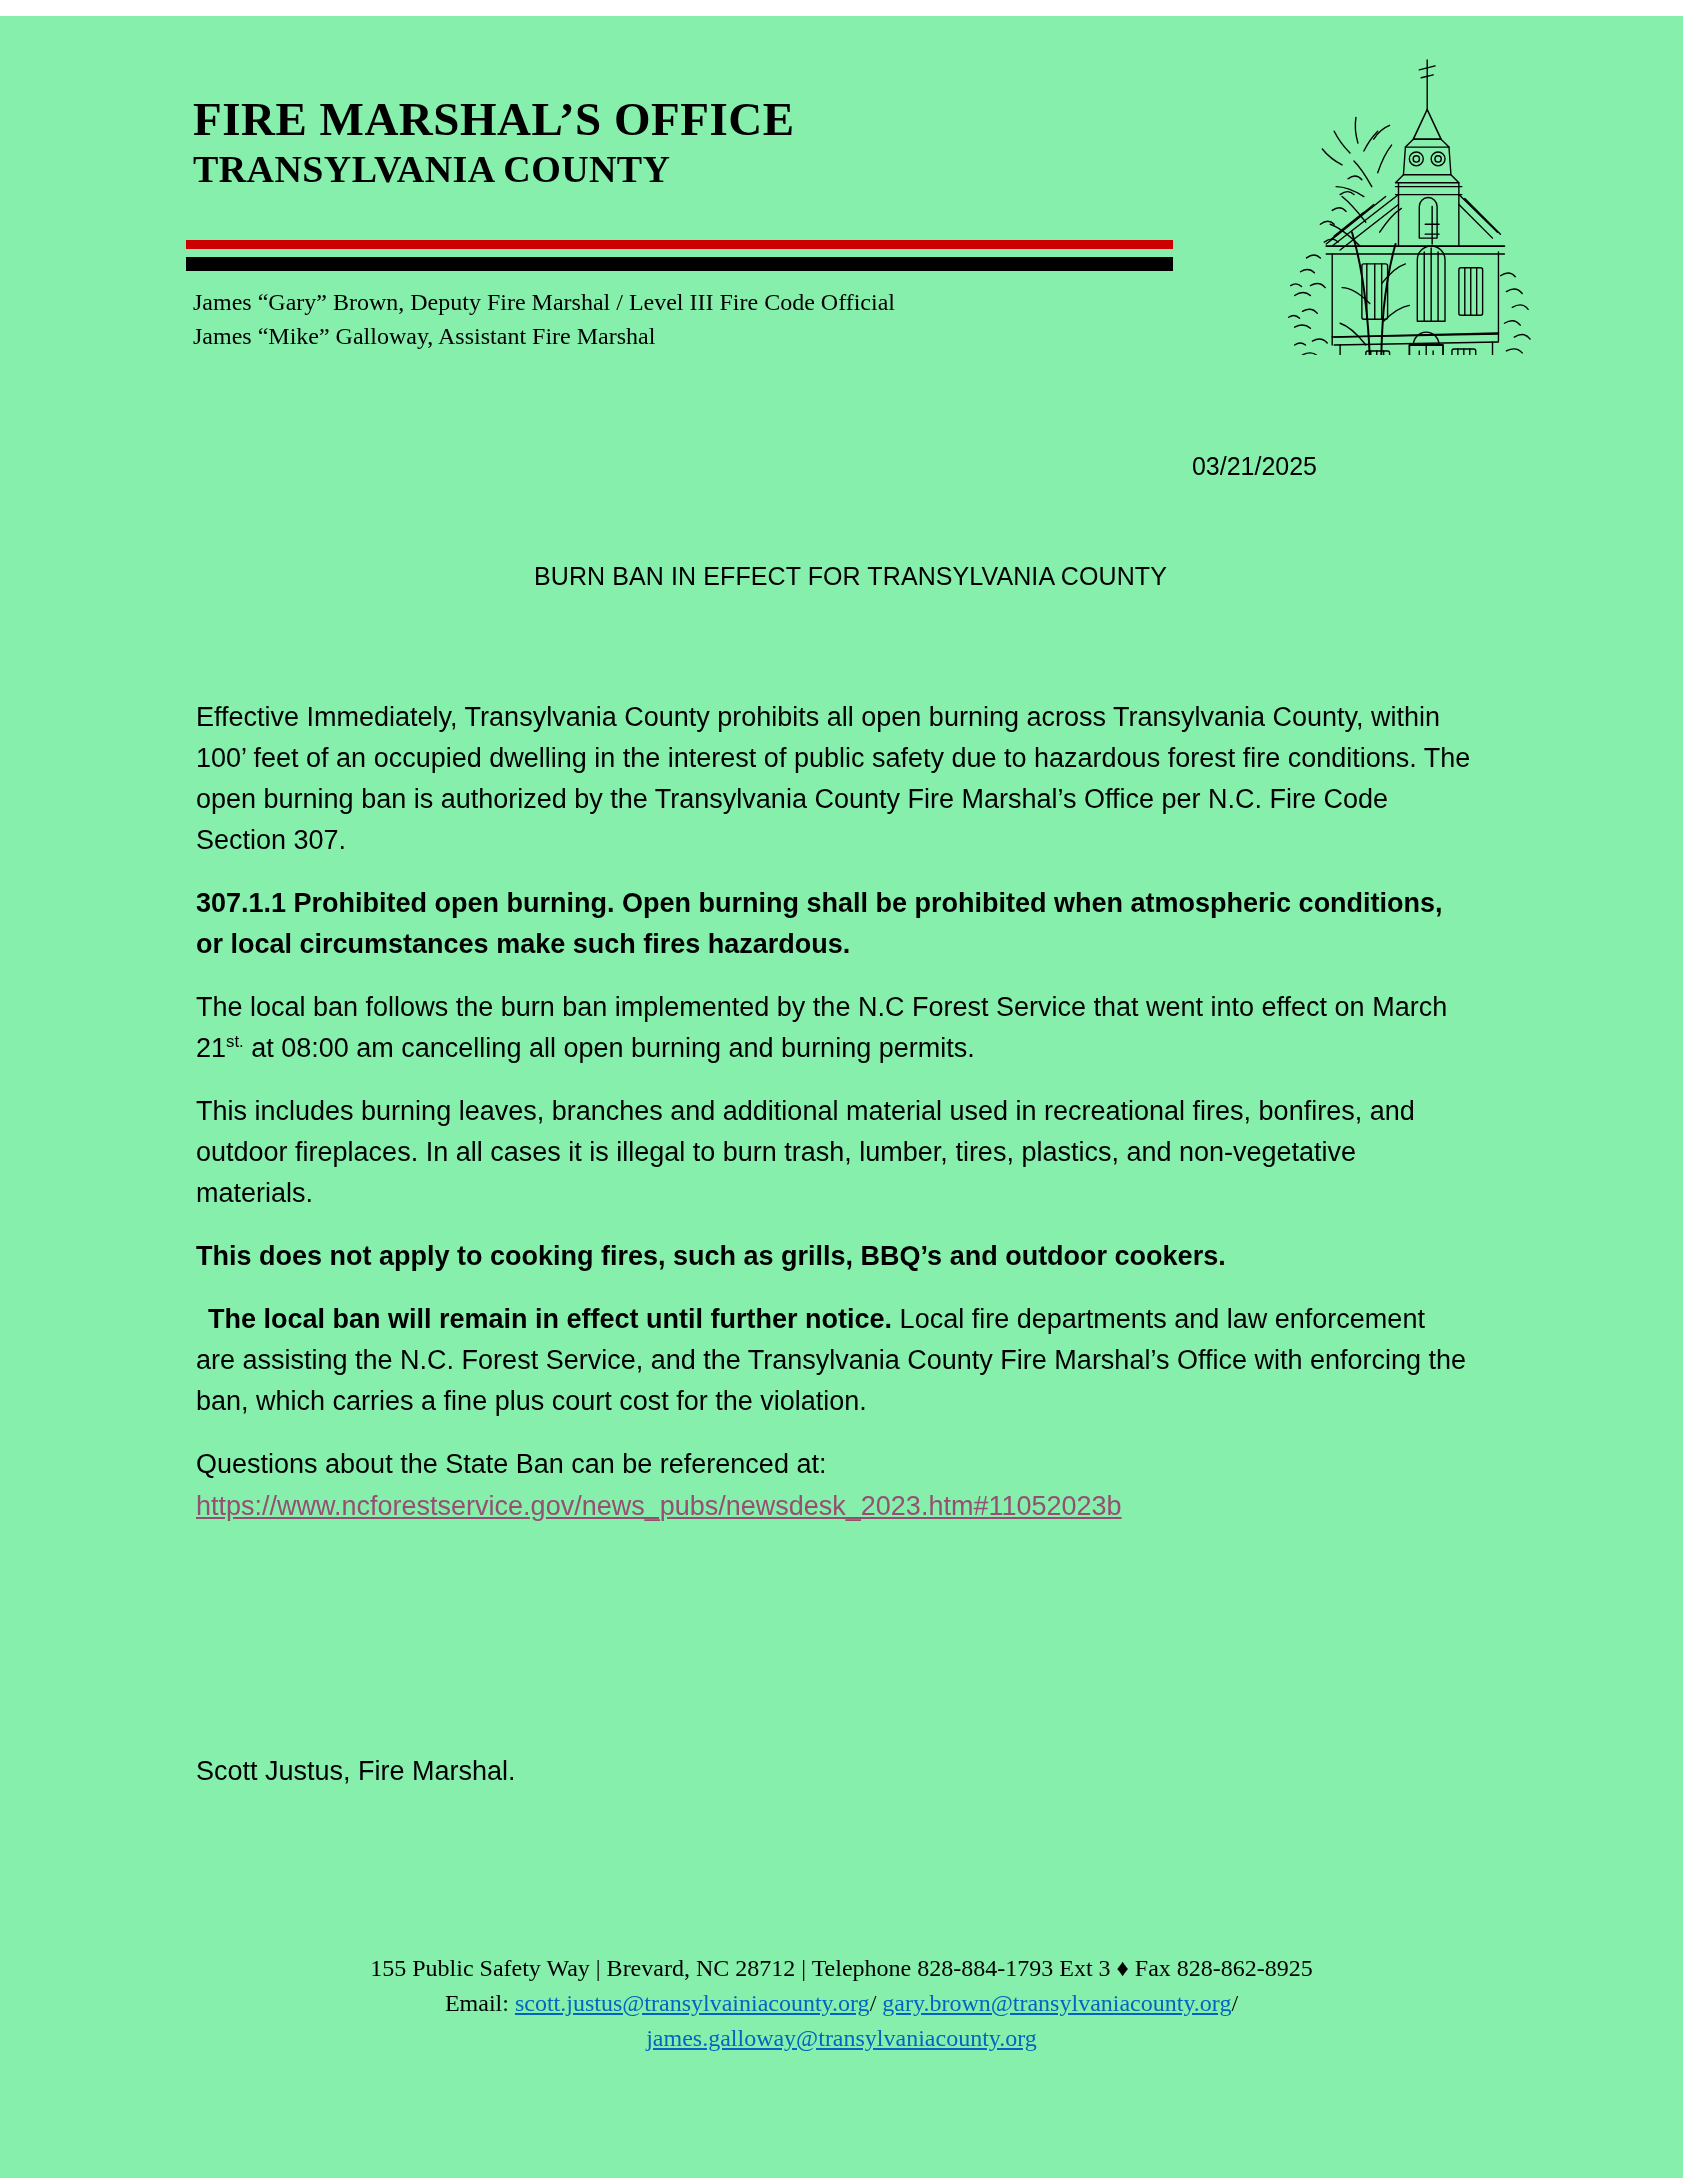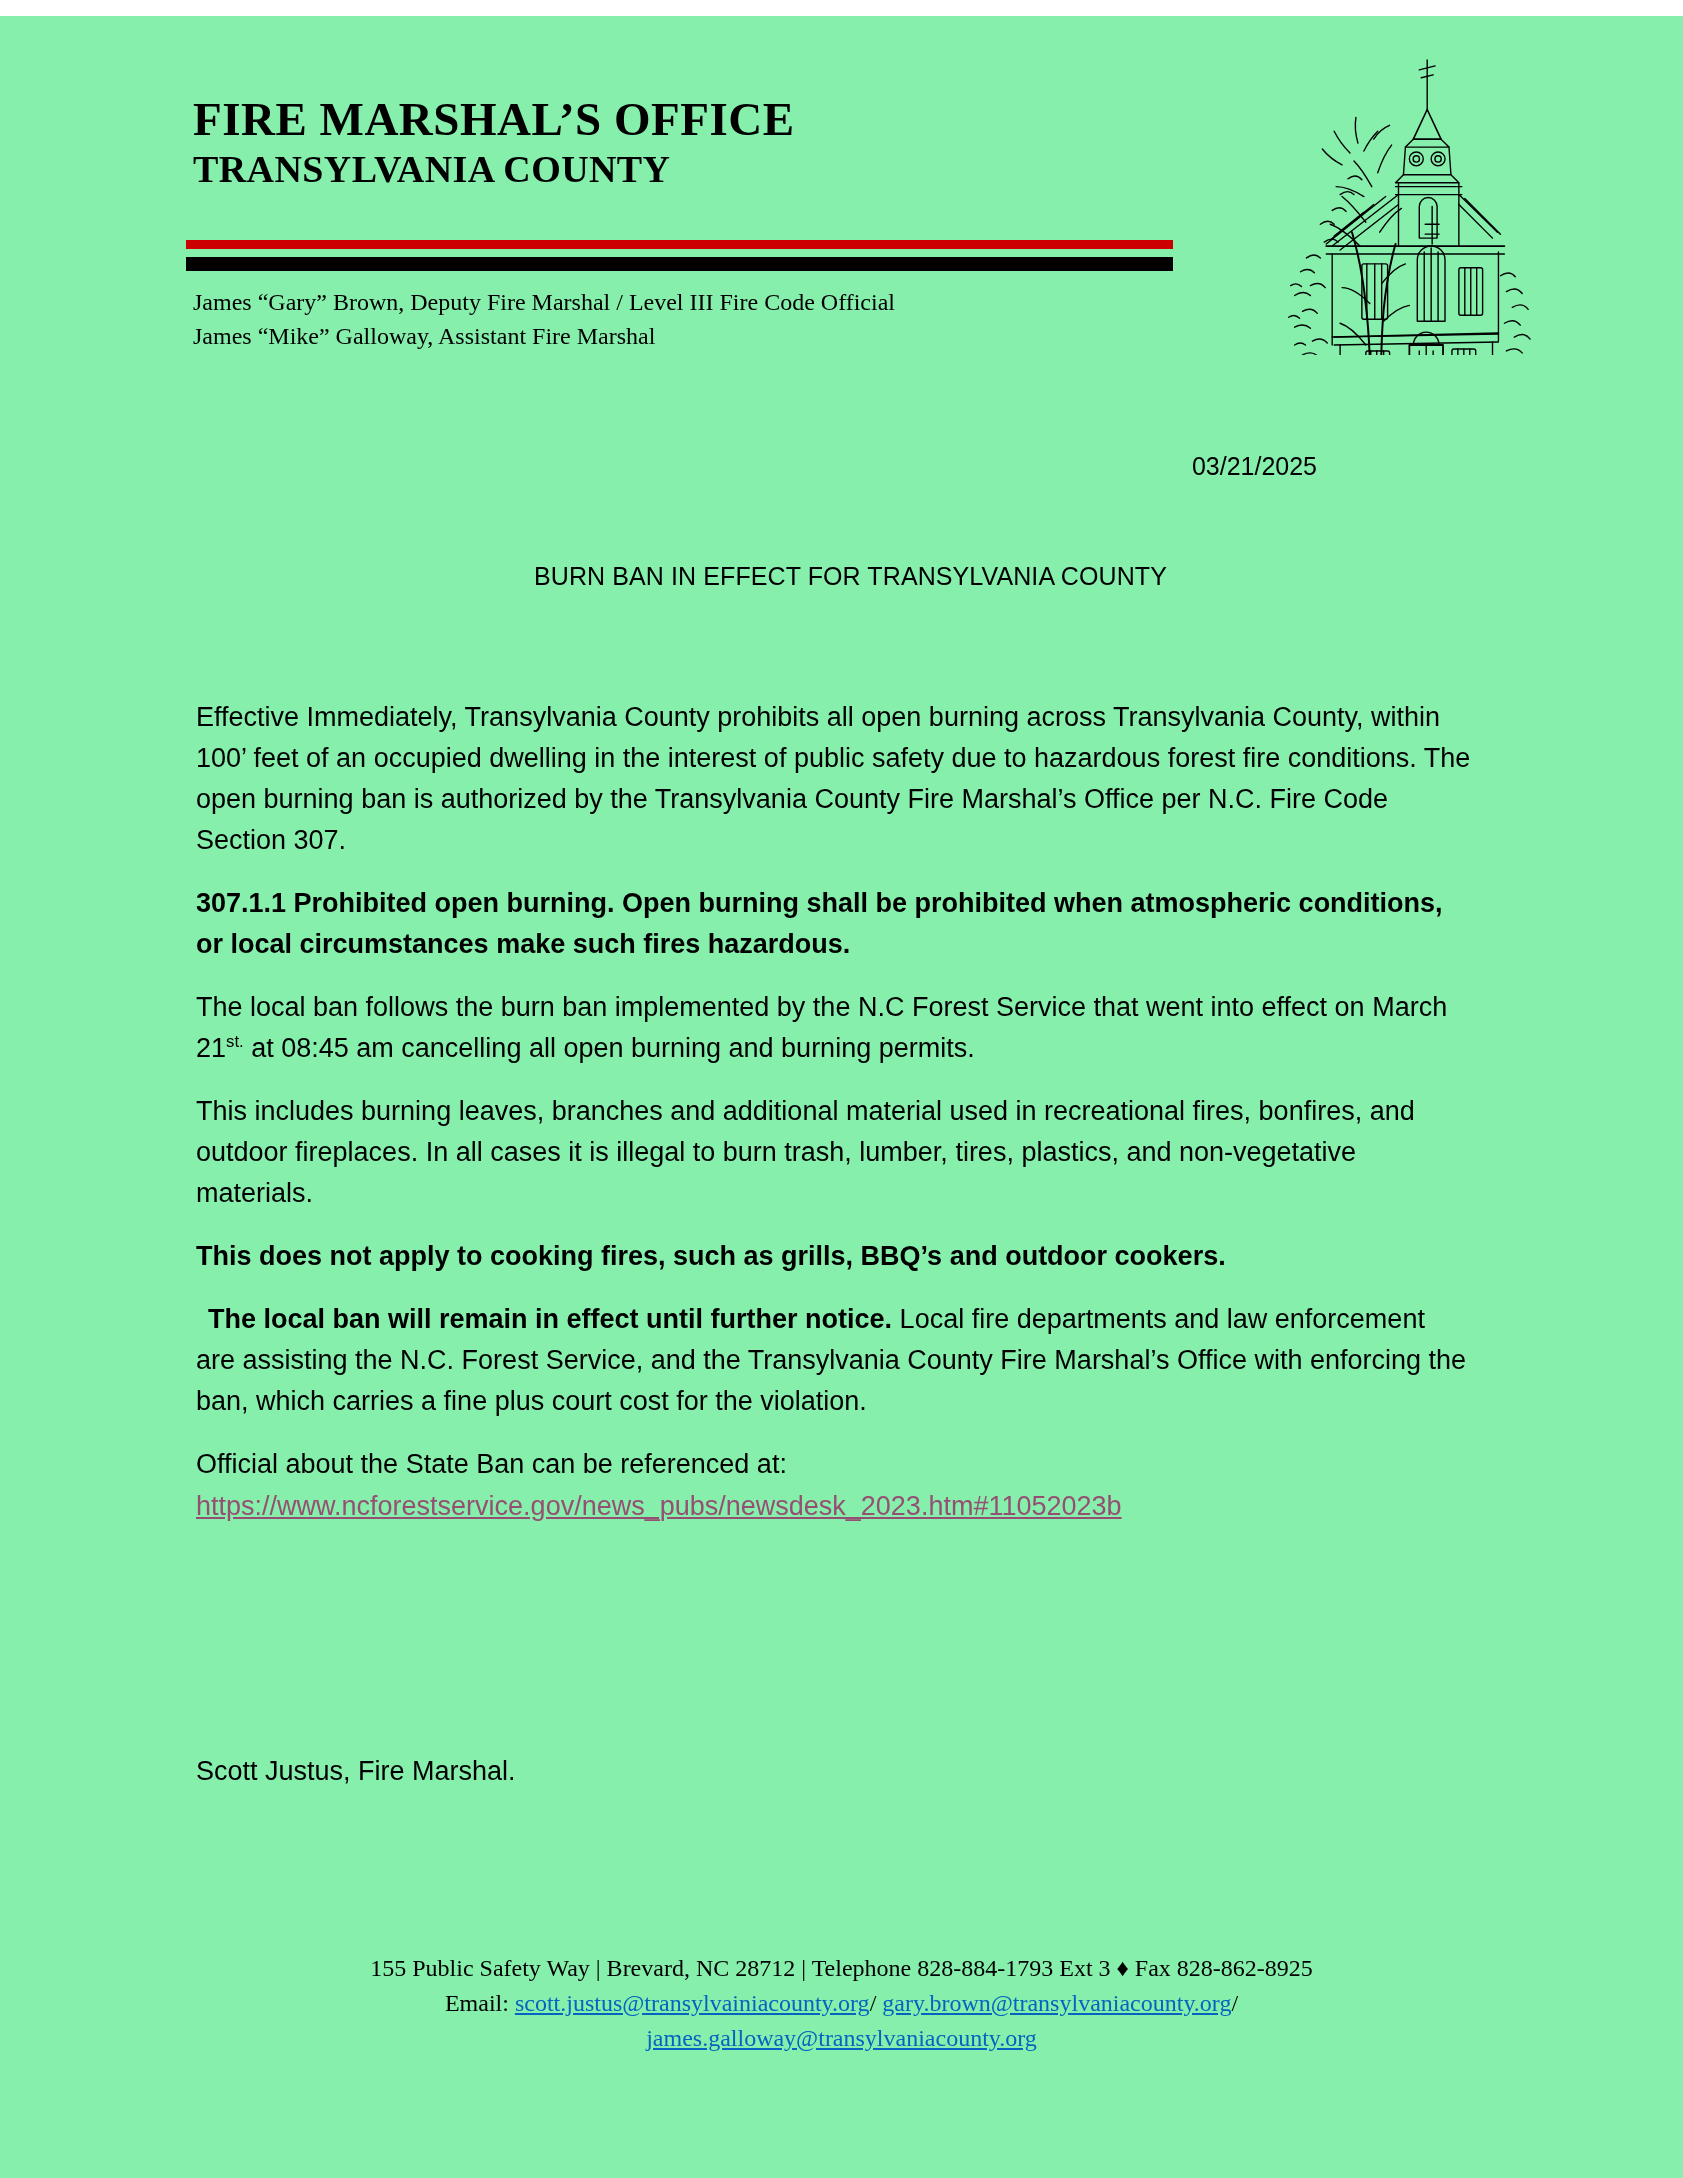--- a/index.html
+++ b/index.html
@@ -298,33 +298,33 @@
 
   <div class="headline">BURN BAN IN EFFECT FOR TRANSYLVANIA COUNTY</div>
 
   <div class="body-wrap">
 
     <p>Effective Immediately, Transylvania County prohibits all open burning across Transylvania County, within 100’ feet of an occupied dwelling in the interest of public safety due to hazardous forest fire conditions. The open burning ban is authorized by the Transylvania County Fire Marshal’s Office per N.C. Fire Code Section 307.</p>
 
     <p class="b">307.1.1 Prohibited open burning. Open burning shall be prohibited when atmospheric conditions, or local circumstances make such fires hazardous.</p>
 
     <p>
-      <span>The local ban follows the burn ban implemented by the N.C Forest Service that went into effect on March 21</span><sup>st.</sup><span> at 08:45 am cancelling all open burning and burning permits.</span>
+      <span>The local ban follows the burn ban implemented by the N.C Forest Service that went into effect on March 21</span><sup>st.</sup><span> at 08:00 am cancelling all open burning and burning permits.</span>
     </p>
 
     <p>This includes burning leaves, branches and additional material used in recreational fires, bonfires, and outdoor fireplaces. In all cases it is illegal to burn trash, lumber, tires, plastics, and non-vegetative materials.</p>
 
     <p class="b">This does not apply to cooking fires, such as grills, BBQ’s and outdoor cookers.</p>
 
     <p>
       <span class="b">The local ban will remain in effect until further notice.</span><span> Local fire departments and law enforcement are assisting the N.C. Forest Service, and the Transylvania County Fire Marshal’s Office with enforcing the ban, which carries a fine plus court cost for the violation.</span>
     </p>
 
 
-    <p style="margin-bottom:0;">Official about the State Ban can be referenced at:</p>
+    <p style="margin-bottom:0;">Questions about the State Ban can be referenced at:</p>
 
     <p style="margin-top:0;">
       <a class="url-link" href="#">https://www.ncforestservice.gov/news_pubs/newsdesk_2023.htm#11052023b</a>
     </p>
   </div>
 
   <div class="sig">Scott Justus, Fire Marshal.</div>
 
   <div class="footer">
     <span class="fline">155 Public Safety Way | Brevard, NC 28712 | Telephone 828-884-1793 Ext 3 ♦ Fax 828-862-8925</span>

